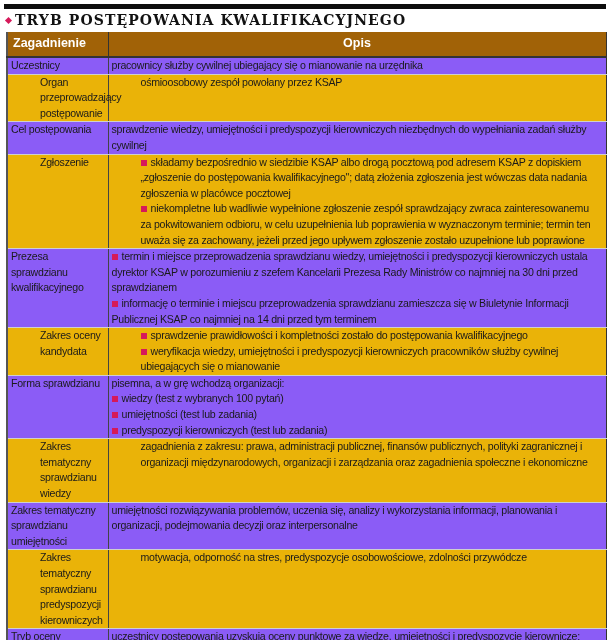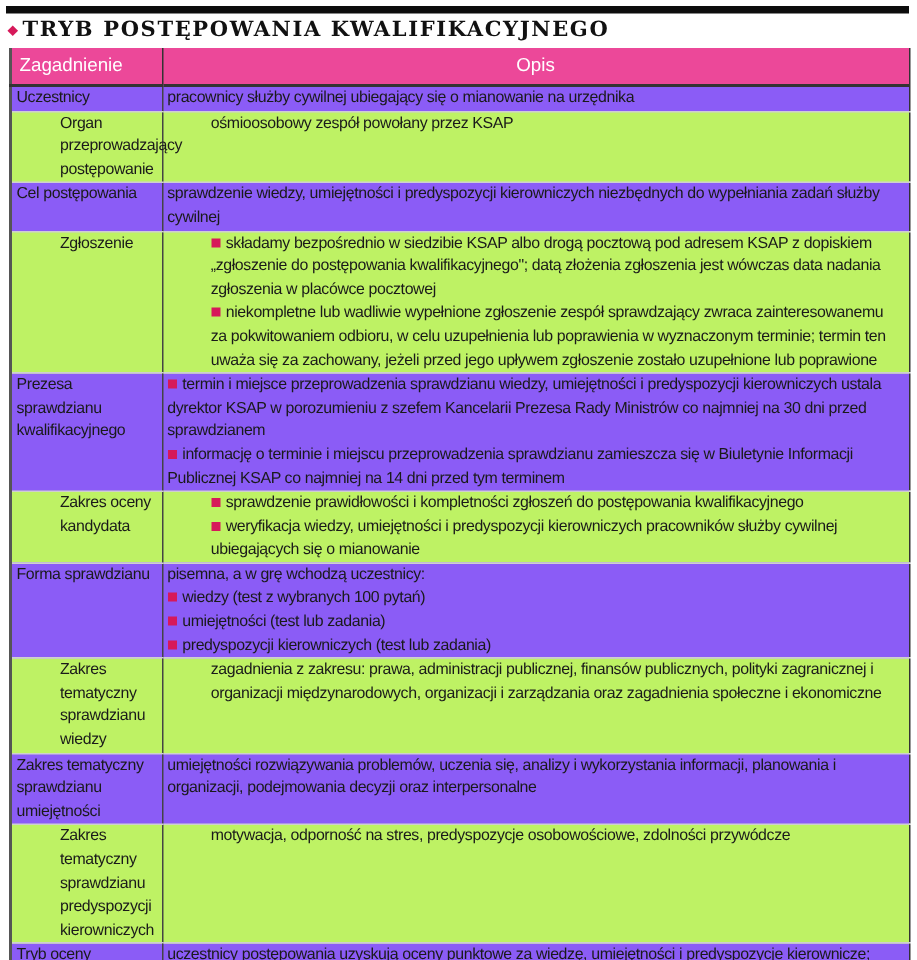--- a/index.html
+++ b/index.html
@@ -9,28 +9,28 @@
   .title { position: absolute; left: 4px; top: 11px; height: 18px; display: flex; align-items: center;
            font-family: "DejaVu Serif", "Liberation Serif", serif; font-weight: bold; font-size: 14px;
            letter-spacing: 1.1px; color: #111; }
   .title .diamond { display: inline-block; width: 5px; height: 5px; background: #d6195a;
                     transform: rotate(45deg); margin-right: 4px; margin-left: 2px; }
   table { position: absolute; left: 6px; top: 32px; width: 599px; border-collapse: collapse;
           table-layout: fixed; font-size: 10.6px; line-height: 15.6px;
           border-left: 2px solid #555; border-right: 1px solid #333; border-bottom: 2px solid #9a9a9a; }
   col.c1 { width: 101px; }
   col.c2 { width: 498px; }
-  th { background: #ec4899; color: #ffffff; font-weight: normal; height: 24px; font-size: 12.5px;
+  th { background: #a16207; color: #ffffff; font-weight: bold; height: 24px; font-size: 12.5px;
        padding: 0 5px; border-bottom: 2px solid #333; }
   th.h1 { text-align: left; border-right: 1px solid #333; }
   th.h2 { text-align: center; margin-left: 40px; }
   td { vertical-align: top; padding: 0 4px 0 3px; border-bottom: 1px solid #cfcfcf;
        letter-spacing: -0.25px; }
   td.k { border-right: 1px solid #444; }
-  tr.alt td { background: #bef264; padding-left: 32px; }
+  tr.alt td { background: #eab308; padding-left: 32px; }
   tr.wht td { background: #8b5cf6; }
   .b { display: inline-block; width: 6px; height: 6px; background: #d6195a; margin-right: 4px;
        vertical-align: 0px; }
   .line { display: block; }
 </style>
 </head>
 <body>
 
 <div class="topbar"></div>
 <div class="title">
@@ -72,28 +72,28 @@
     <tr class="wht">
       <td class="k">Prezesa sprawdzianu kwalifikacyjnego</td>
       <td>
         <span class="line"><span class="b"></span><span>termin i miejsce przeprowadzenia sprawdzianu wiedzy, umiejętności i predyspozycji kierowniczych ustala dyrektor KSAP w porozumieniu z szefem Kancelarii Prezesa Rady Ministrów co najmniej na 30 dni przed sprawdzianem</span></span>
         <span class="line"><span class="b"></span><span>informację o terminie i miejscu przeprowadzenia sprawdzianu zamieszcza się w Biuletynie Informacji Publicznej KSAP co najmniej na 14 dni przed tym terminem</span></span>
       </td>
     </tr>
     <tr class="alt">
       <td class="k">Zakres oceny kandydata</td>
       <td>
-        <span class="line"><span class="b"></span><span>sprawdzenie prawidłowości i kompletności zgłoszeń do postępowania kwalifikacyjnego</span></span>
+        <span class="line"><span class="b"></span><span>sprawdzenie prawidłowości i kompletności zostało do postępowania kwalifikacyjnego</span></span>
         <span class="line"><span class="b"></span><span>weryfikacja wiedzy, umiejętności i predyspozycji kierowniczych pracowników służby cywilnej ubiegających się o mianowanie</span></span>
       </td>
     </tr>
     <tr class="wht">
       <td class="k">Forma sprawdzianu</td>
       <td>
-        <span class="line">pisemna, a w grę wchodzą uczestnicy:</span>
+        <span class="line">pisemna, a w grę wchodzą organizacji:</span>
         <span class="line"><span class="b"></span><span>wiedzy (test z wybranych 100 pytań)</span></span>
         <span class="line"><span class="b"></span><span>umiejętności (test lub zadania)</span></span>
         <span class="line"><span class="b"></span><span>predyspozycji kierowniczych (test lub zadania)</span></span>
       </td>
     </tr>
     <tr class="alt">
       <td class="k">Zakres tematyczny sprawdzianu wiedzy</td>
       <td>zagadnienia z zakresu: prawa, administracji publicznej, finansów publicznych, polityki zagranicznej i organizacji międzynarodowych, organizacji i zarządzania oraz zagadnienia społeczne i ekonomiczne</td>
     </tr>
     <tr class="wht">

